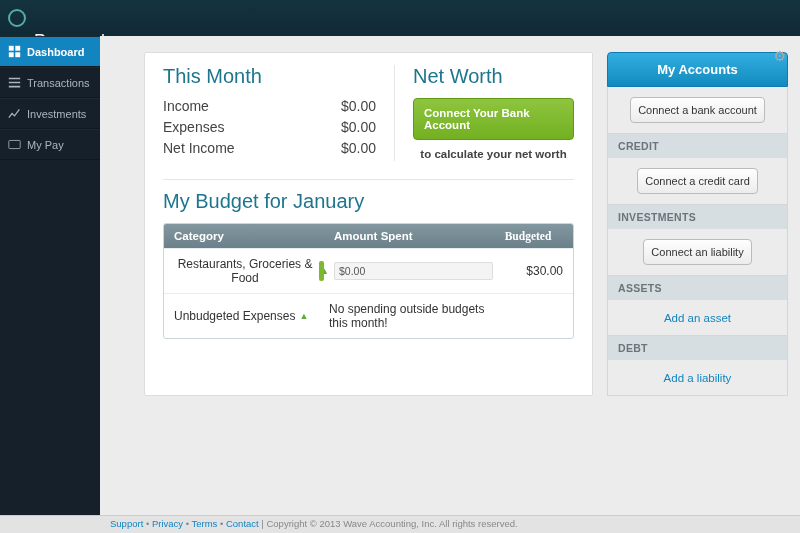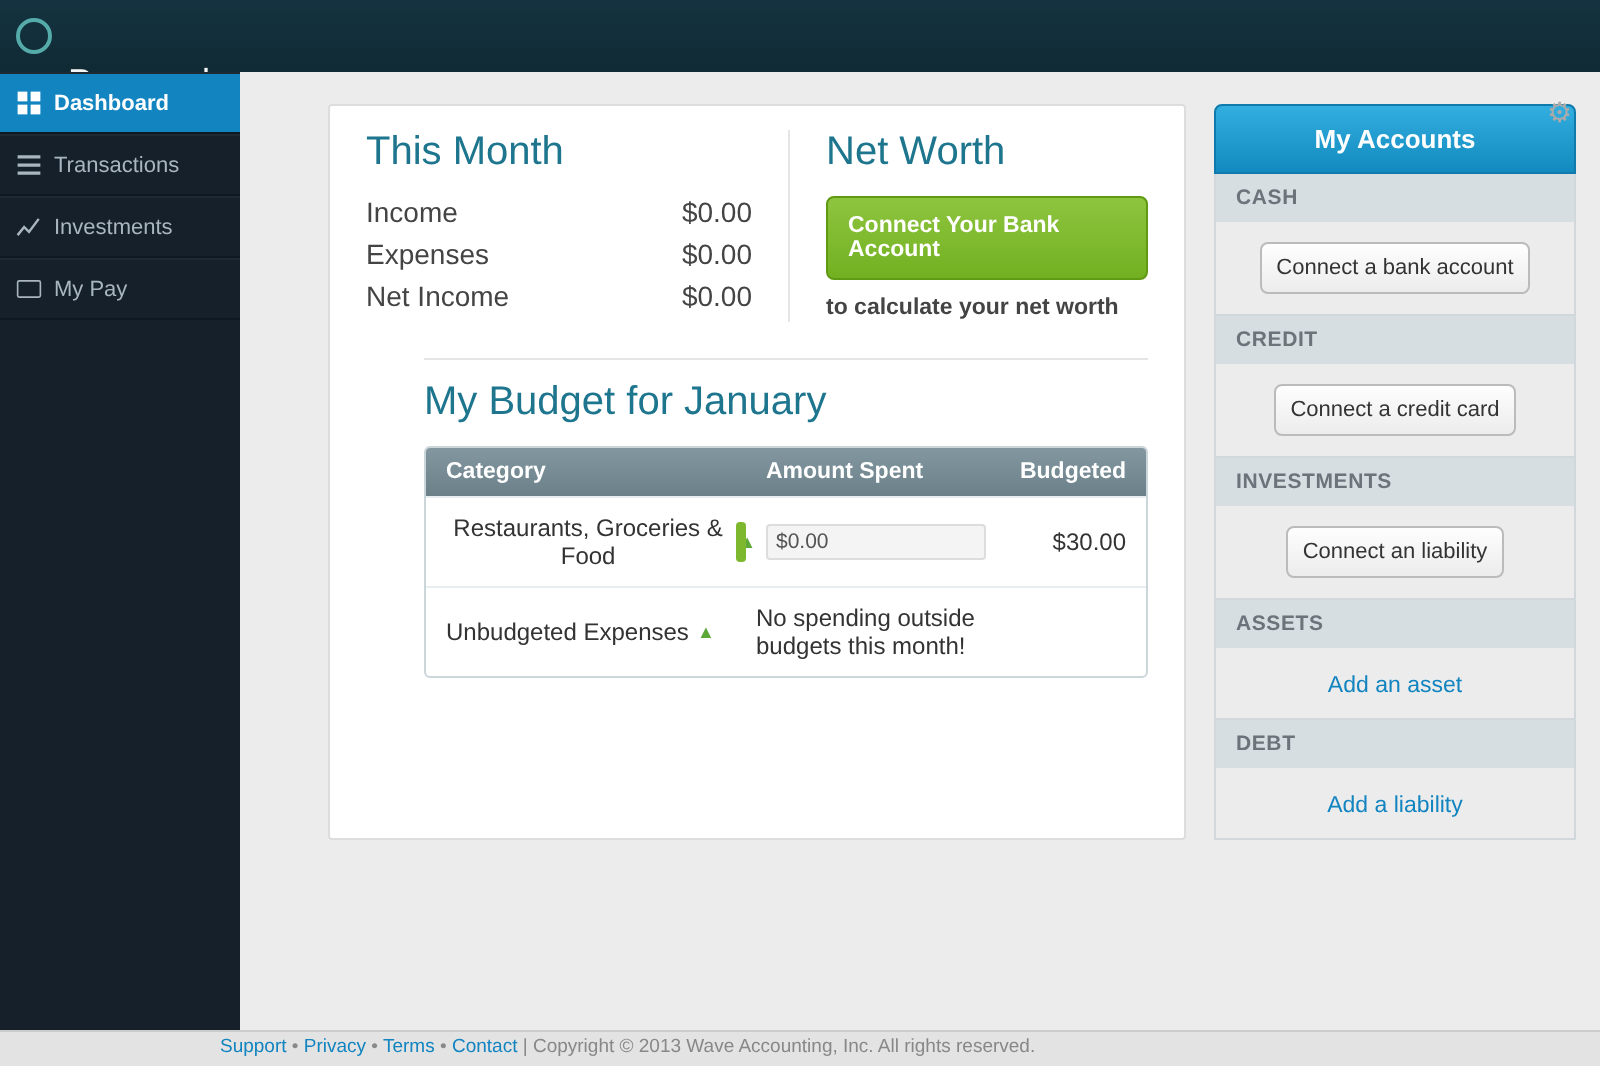--- a/index.html
+++ b/index.html
@@ -2,43 +2,43 @@
 <html><head>
 <meta charset="utf-8">
 <style>
   * { box-sizing: border-box; margin: 0; padding: 0; }
   body { font-family: "Helvetica Neue", Arial, sans-serif; font-size: 13px; color: #333; background: #e9e9e9; width: 800px; height: 533px; overflow: hidden; }
   .topbar { height: 36px; background: linear-gradient(#143340,#102a34); display: flex; align-items: center; padding: 0 8px; color: #eef; }
   .topbar .logo { width: 18px; height: 18px; border-radius: 50%; border: 2px solid #5aa; margin-right: 8px; display: inline-block; }
   .topbar .title { font-size: 18px; font-weight: 400; color: #f5f5f5; margin-top: 46px; }
   .topbar .drop { color: #5aa; margin-left: 4px; font-size: 10px; }
   .below { display: flex; height: calc(100% - 36px - 18px); }
-  .sidebar { width: 120px; background: #15202a; color: #a9b6c0; }
+  .sidebar { width: 100px; background: #15202a; color: #a9b6c0; }
   .sidebar .item { padding: 8px 8px; display: flex; align-items: center; gap: 6px; font-size: 11px; border-bottom: 1px solid #0d1820; border-top: 1px solid #1d2a34; cursor: pointer; }
   .sidebar .item.active { background: #1284c0; color: #fff; font-weight: bold; }
   .sidebar .icon { width: 13px; height: 13px; display: inline-block; }
   .content { flex: 1; background: #ececec; padding: 16px 12px 8px 16px; position: relative; overflow: hidden; }
   .gear { position: absolute; top: 12px; right: 14px; color: #aaa; font-size: 14px; cursor: pointer; }
   .cols { display: flex; gap: 14px; padding-left: 28px; }
   .leftcol { flex: 1; background: #fff; border: 1px solid #ddd; border-radius: 2px; padding: 12px 18px 14px; }
   .rightcol { width: 181px; }
   .toprow { display: flex; }
   .thismonth { flex: 1; padding-right: 18px; }
   .networth { width: 180px; padding-left: 18px; border-left: 1px solid #e5e5e5; }
   h2 { color: #1d758e; font-weight: 400; font-size: 20px; margin-bottom: 10px; }
   .kv { display: flex; justify-content: space-between; font-size: 14px; color: #444; margin: 5px 0; }
   .networth .btn { display: block; margin: 8px auto 8px; text-align: left; }
   .btn-green { background: linear-gradient(#8ec53f,#72b021); color: #fff; padding: 8px 10px; border-radius: 4px; font-size: 11.5px; font-weight: bold; border: 1px solid #5f9a12; cursor: pointer; }
-  .nw-sub { text-align: left; font-size: 11.5px; color: #444; font-weight: bold; }
-  .budget { margin-top: 18px; padding-top: 10px; border-top: 1px solid #e5e5e5; margin-left: 29px; }
+  .nw-sub { text-align: center; font-size: 11.5px; color: #444; font-weight: bold; }
+  .budget { margin-top: 18px; padding-top: 10px; border-top: 1px solid #e5e5e5; }
   .budget-box { border: 1px solid #cbd6db; border-radius: 3px; margin-top: 8px; }
   .bhead { display: flex; background: linear-gradient(#8397a0,#6b8089); color: #fff; font-weight: bold; font-size: 11.5px; padding: 6px 10px; border-radius: 2px 2px 0 0; }
   .bhead .c1 { flex: 0 0 160px; }
   .bhead .c2 { flex: 1; }
-  .bhead .c3 { flex: 0 0 70px; text-align: right; }
+  .bhead .c3 { flex: 0 0 70px; text-align: center; font-family: Liberation Serif, serif; }
   .brow { display: flex; align-items: center; padding: 8px 10px; font-size: 12px; color: #333; border-top: 1px solid #e7eef1; }
   .brow .c1 { flex: 0 0 155px; display: flex; align-items: center; gap: 4px; text-align: center; }
   .brow .amtcell { flex: 1; display: flex; align-items: center; gap: 6px; }
   .brow .c3 { flex: 0 0 70px; text-align: right; }
   .tri { color: #5ea83a; font-size: 9px; }
   .barwrap { flex: 1; height: 18px; background: #f4f4f4; border: 1px solid #ddd; border-radius: 2px; position: relative; padding: 1px 4px; font-size: 10.5px; color: #555; display: flex; align-items: center; }
   .barfill { width: 5px; background: #7db82f; border-radius: 2px; height: 20px; margin-left: -10px; margin-right: 4px; }
   .accounts-head { background: linear-gradient(#33aee0,#128abf); color: #fff; text-align: center; font-weight: bold; padding: 9px 0; border-radius: 4px 4px 0 0; font-size: 13px; border: 1px solid #0f7bad; }
   .sec { border: 1px solid #d0d8dc; border-top: none; }
   .sec-h { background: #d7dee1; color: #6a747a; font-size: 10.5px; font-weight: bold; padding: 6px 10px; letter-spacing: .3px; }
@@ -142,21 +142,20 @@
               <div class="amtcell">No spending outside budgets this month!</div>
               <div class="c3"></div>
             </div>
           </div>
         </div>
       </div>
 
       <div class="rightcol">
         <div class="accounts-head">My Accounts</div>
         <div class="sec">
-          <div class="sec-h">CASH</div>
           <div class="sec-b"><span class="btn-plain">Connect a bank account</span></div>
         </div>
         <div class="sec">
           <div class="sec-h">CREDIT</div>
           <div class="sec-b"><span class="btn-plain">Connect a credit card</span></div>
         </div>
         <div class="sec">
           <div class="sec-h">INVESTMENTS</div>
           <div class="sec-b"><span class="btn-plain">Connect an liability</span></div>
         </div>

